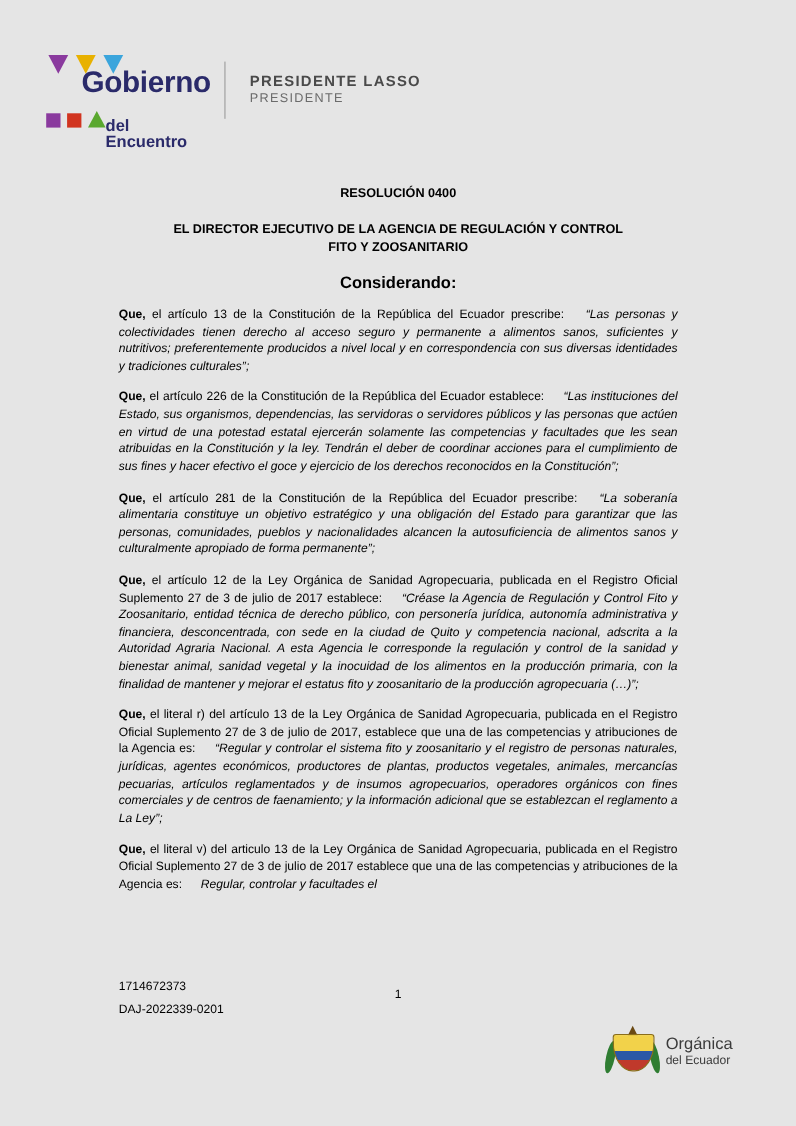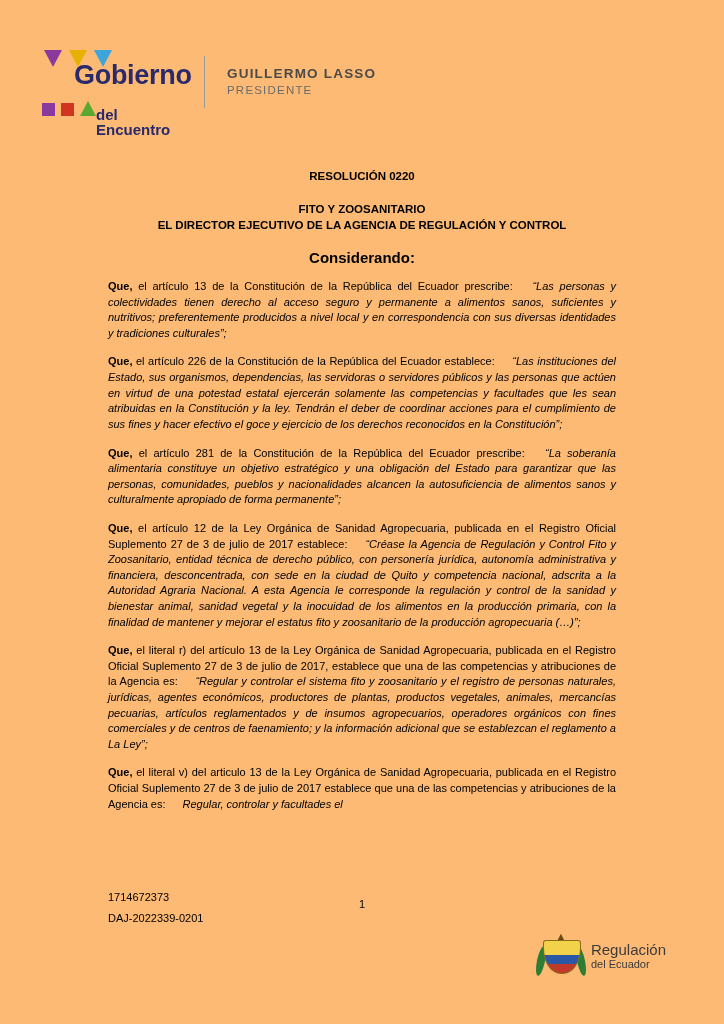--- a/index.html
+++ b/index.html
@@ -4,21 +4,21 @@
 <style>
   html, body {
     margin: 0;
     padding: 0;
     background: #b0b0b0;
   }
   .page {
     position: relative;
     width: 724px;
     height: 1024px;
-    background: #fdba74;
+    background: #e5e5e5;
     margin: 0 auto;
     overflow: hidden;
     font-family: "Liberation Sans", sans-serif;
     color: #000000;
   }
 
   
   .header {
     position: absolute;
     top: 44px;
@@ -235,30 +235,30 @@
         <span class="sq s2"></span>
         <span class="tri-up"></span>
       </div>
       <div class="logo-text">
         <div class="big">Gobierno</div>
         <div class="small">del Encuentro</div>
       </div>
     </div>
     <div class="divider-v"></div>
     <div class="pres">
-      <div class="name">GUILLERMO LASSO</div>
+      <div class="name">PRESIDENTE LASSO</div>
       <div class="role">PRESIDENTE</div>
     </div>
   </div>
 
   <div class="doc">
-    <div class="title-line">RESOLUCIÓN 0220</div>
+    <div class="title-line">RESOLUCIÓN 0400</div>
     <div class="title-block">
+      <div>EL DIRECTOR EJECUTIVO DE LA AGENCIA DE REGULACIÓN Y CONTROL</div>
       <div>FITO Y ZOOSANITARIO</div>
-      <div>EL DIRECTOR EJECUTIVO DE LA AGENCIA DE REGULACIÓN Y CONTROL</div>
     </div>
     <div class="considerando">Considerando:</div>
 
     <p class="para">
       <span class="lead">Que,</span><span> el artículo 13 de la Constitución de la República del Ecuador prescribe: </span><span class="it">“Las personas y colectividades tienen derecho al acceso seguro y permanente a alimentos sanos, suficientes y nutritivos; preferentemente producidos a nivel local y en correspondencia con sus diversas identidades y tradiciones culturales”;</span>
     </p>
 
     <p class="para">
       <span class="lead">Que,</span><span> el artículo 226 de la Constitución de la República del Ecuador establece: </span><span class="it">“Las instituciones del Estado, sus organismos, dependencias, las servidoras o servidores públicos y las personas que actúen en virtud de una potestad estatal ejercerán solamente las competencias y facultades que les sean atribuidas en la Constitución y la ley. Tendrán el deber de coordinar acciones para el cumplimiento de sus fines y hacer efectivo el goce y ejercicio de los derechos reconocidos en la Constitución”;</span>
     </p>
@@ -288,18 +288,18 @@
   </div>
 
   <div class="seal">
     <div class="shield">
       <div class="branchL"></div>
       <div class="branchR"></div>
       <div class="bird">▲</div>
       <div class="body"></div>
     </div>
     <div class="seal-text">
-      <div class="l1">Regulación</div>
+      <div class="l1">Orgánica</div>
       <div class="l2">del Ecuador</div>
     </div>
   </div>
 
 </div>
 
 </body></html>

